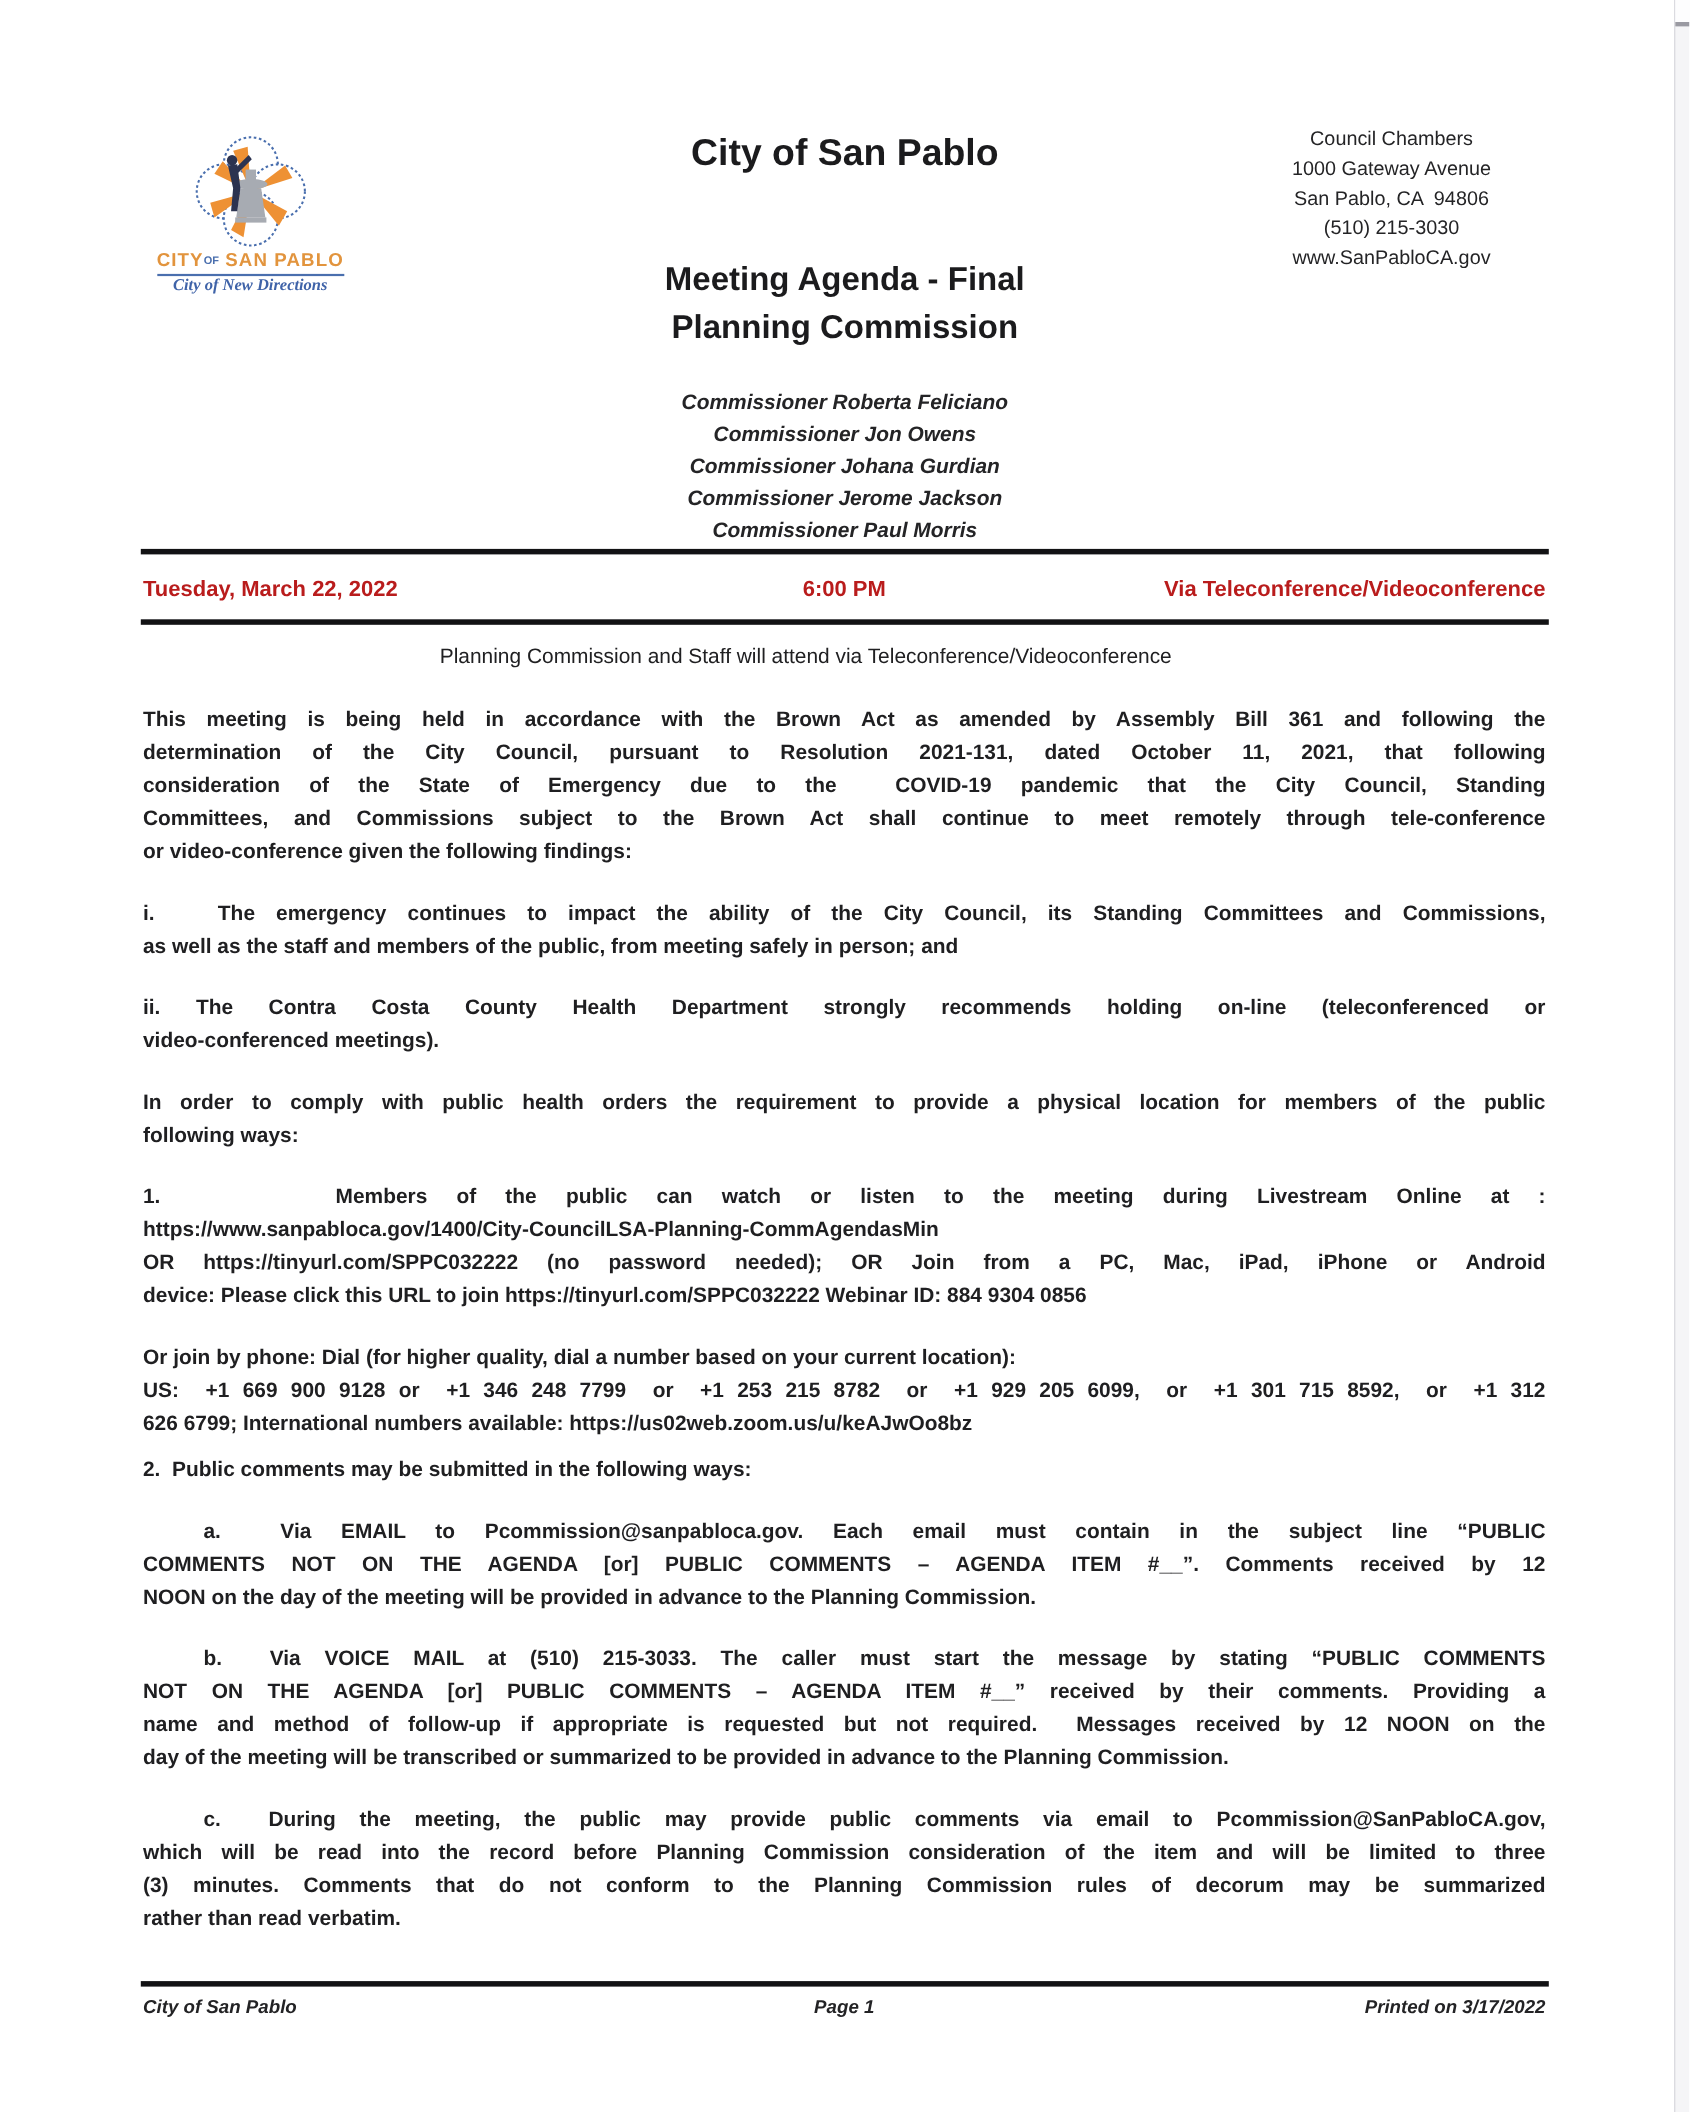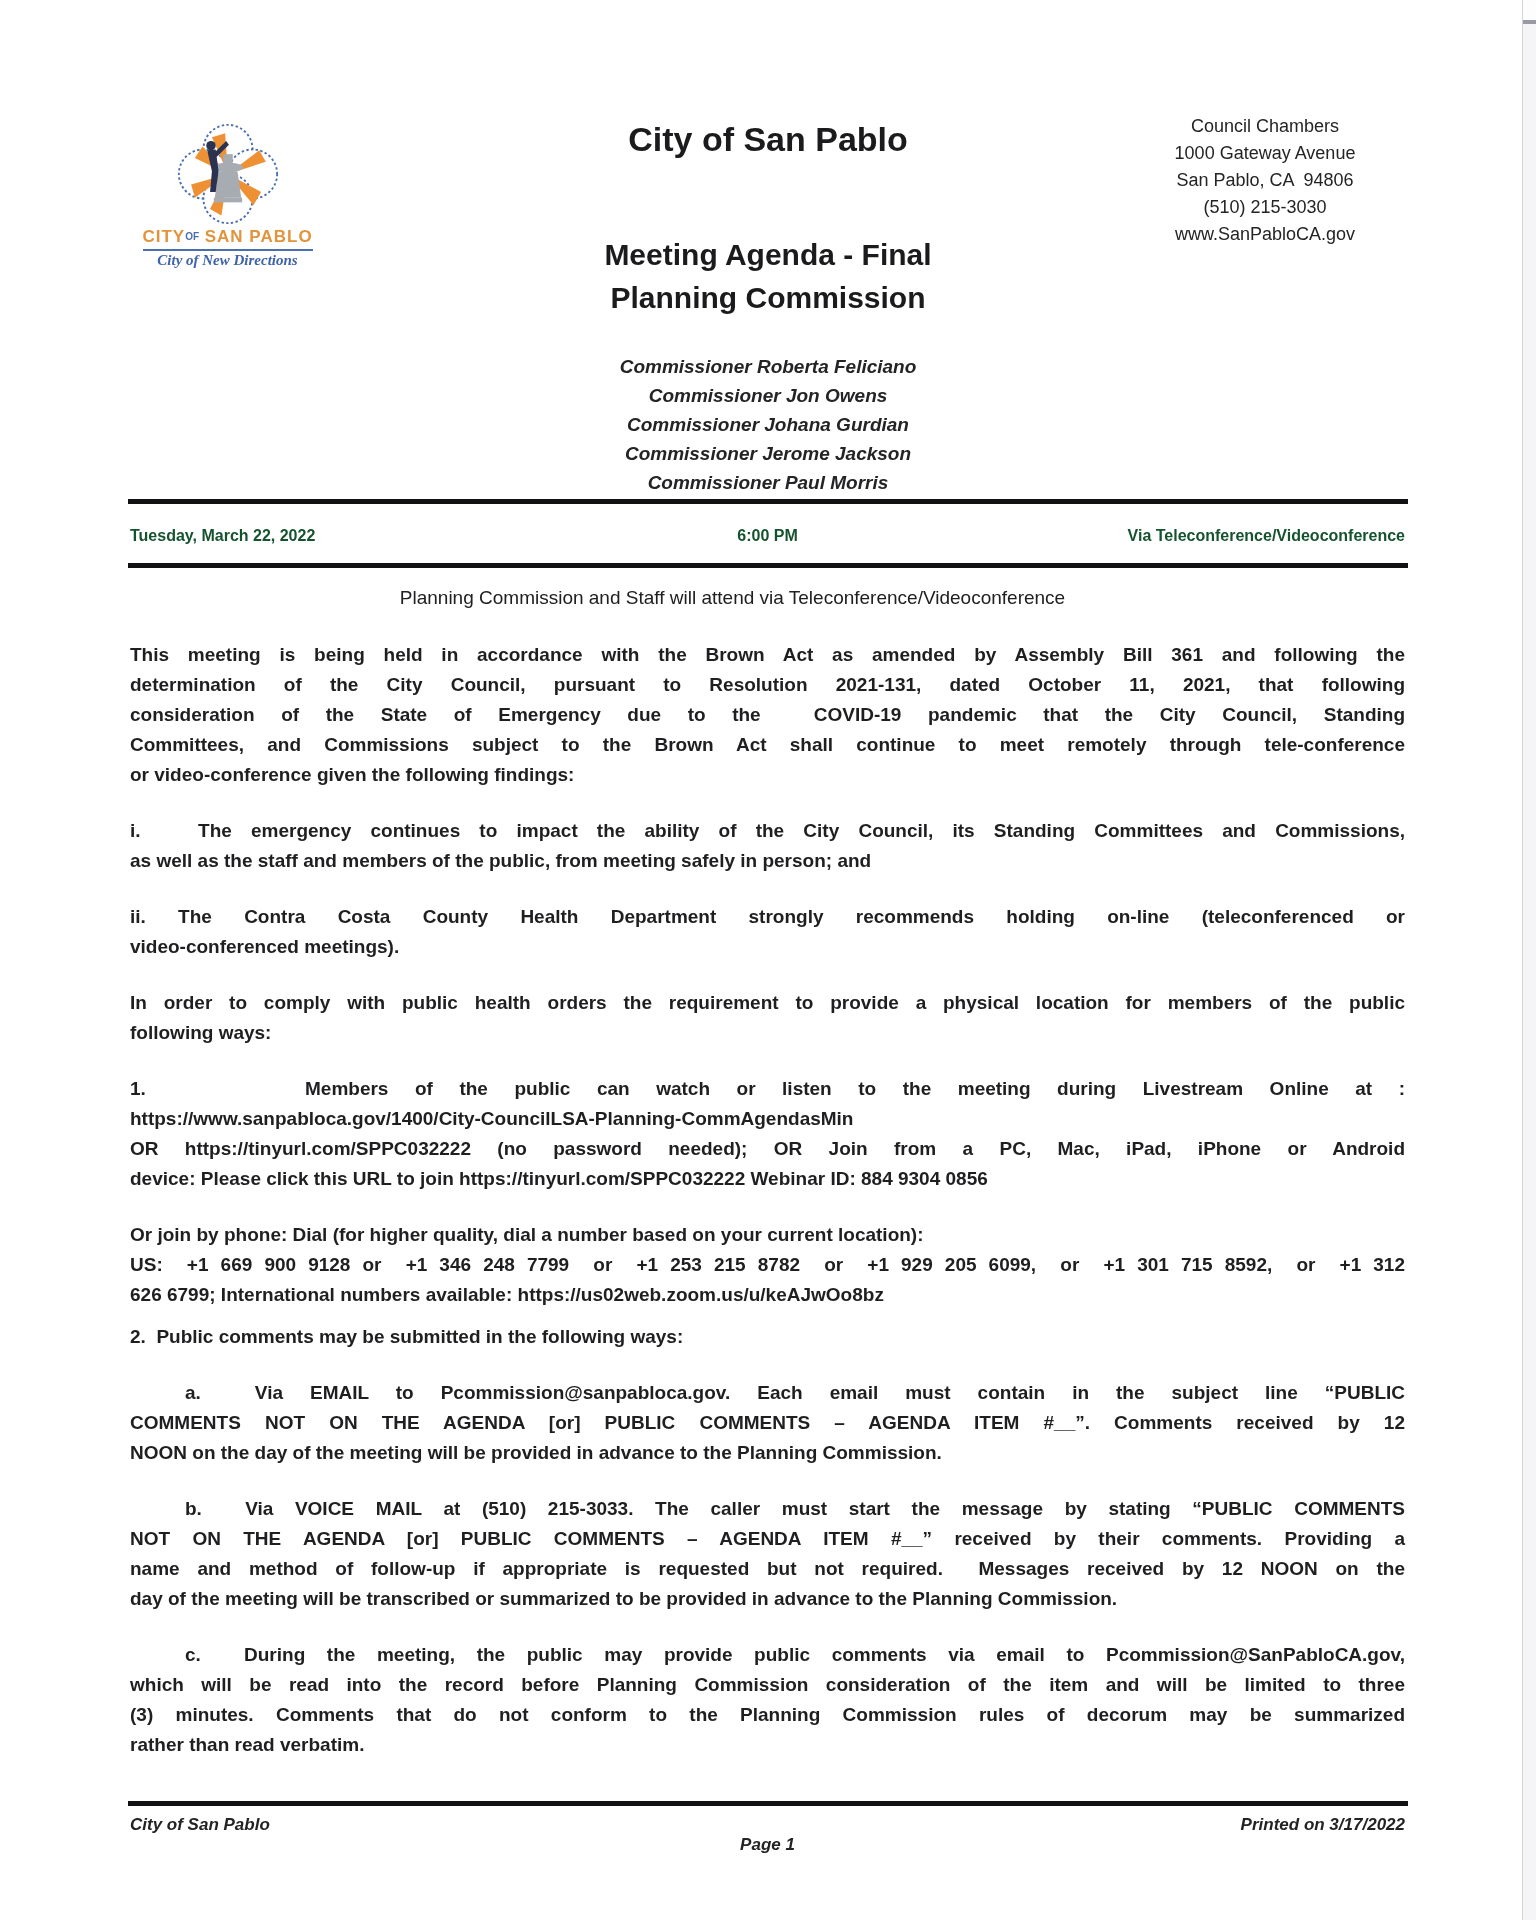--- a/index.html
+++ b/index.html
@@ -31,41 +31,41 @@
   .addr-line{font-size:18px;line-height:27px;color:#242426;}
 
   
   .rule{position:absolute;left:128px;width:1280px;height:5px;background:#121214;}
   .rule-1{top:499px;}
   .rule-2{top:563px;}
   .rule-footer{top:1801px;}
 
   
   .meeting-bar{position:absolute;left:130px;top:521px;width:1275px;height:30px;
-               font-weight:bold;font-size:16px;color:#14532d;line-height:30px;}
+               font-weight:bold;font-size:20px;color:#b91c1c;line-height:30px;}
   .mb-date{position:absolute;left:0;}
   .mb-time{position:absolute;left:50%;transform:translateX(-50%);}
   .mb-loc{position:absolute;right:0;}
 
   .attendance{position:absolute;left:130px;top:583px;width:1275px;text-align:center;
               font-size:19px;line-height:30px;padding-right:70px;box-sizing:border-box;}
 
   
   .body{position:absolute;left:130px;top:640px;width:1275px;font-size:19px;color:#1f1f21;font-weight:bold;}
   .para + .para{margin-top:26px;}
   .para.tight{margin-top:12px;}
   .line{line-height:30px;text-align:justify;text-justify:inter-word;}
   .line.j{text-align-last:justify;}
   .para.indent .line:first-child{text-indent:55px;}
 
   
   .footer{position:absolute;left:130px;top:1812px;width:1275px;height:26px;
           font-size:17px;font-weight:bold;font-style:italic;color:#232325;line-height:26px;}
   .ft-left{position:absolute;left:0;}
-  .ft-center{position:absolute;left:50%;transform:translateX(-50%);margin-top:20px;}
+  .ft-center{position:absolute;left:50%;transform:translateX(-50%);}
   .ft-right{position:absolute;right:0;}
 </style>
 </head>
 <body>
 
 <div class="page">
 
   <div class="scroll-strip">
     <div class="scroll-thumb"></div>
   </div>

